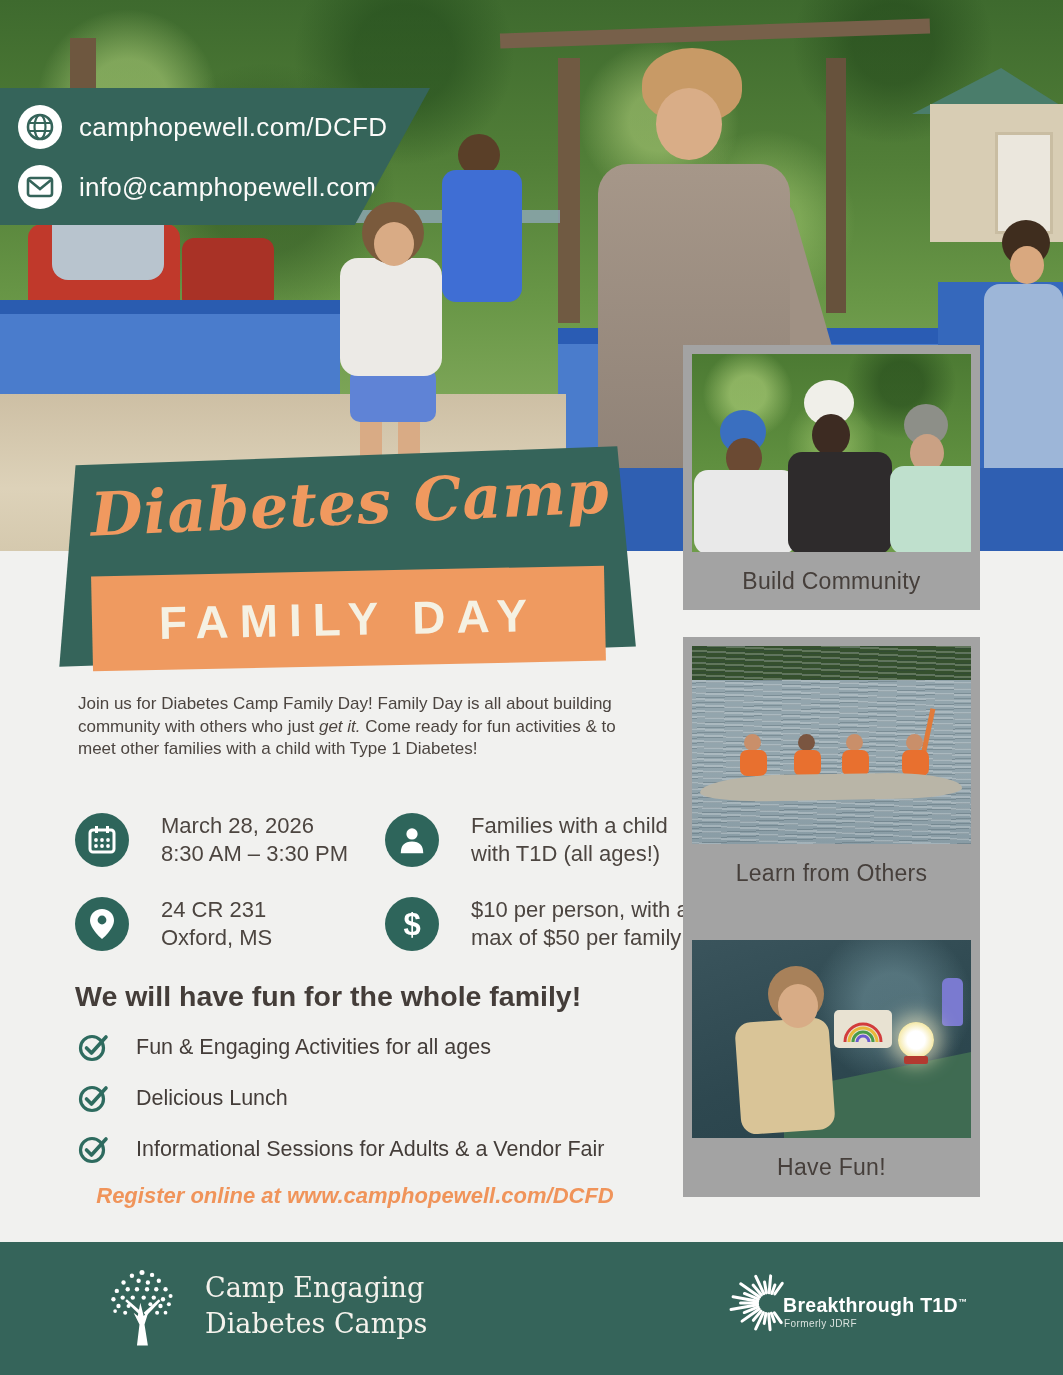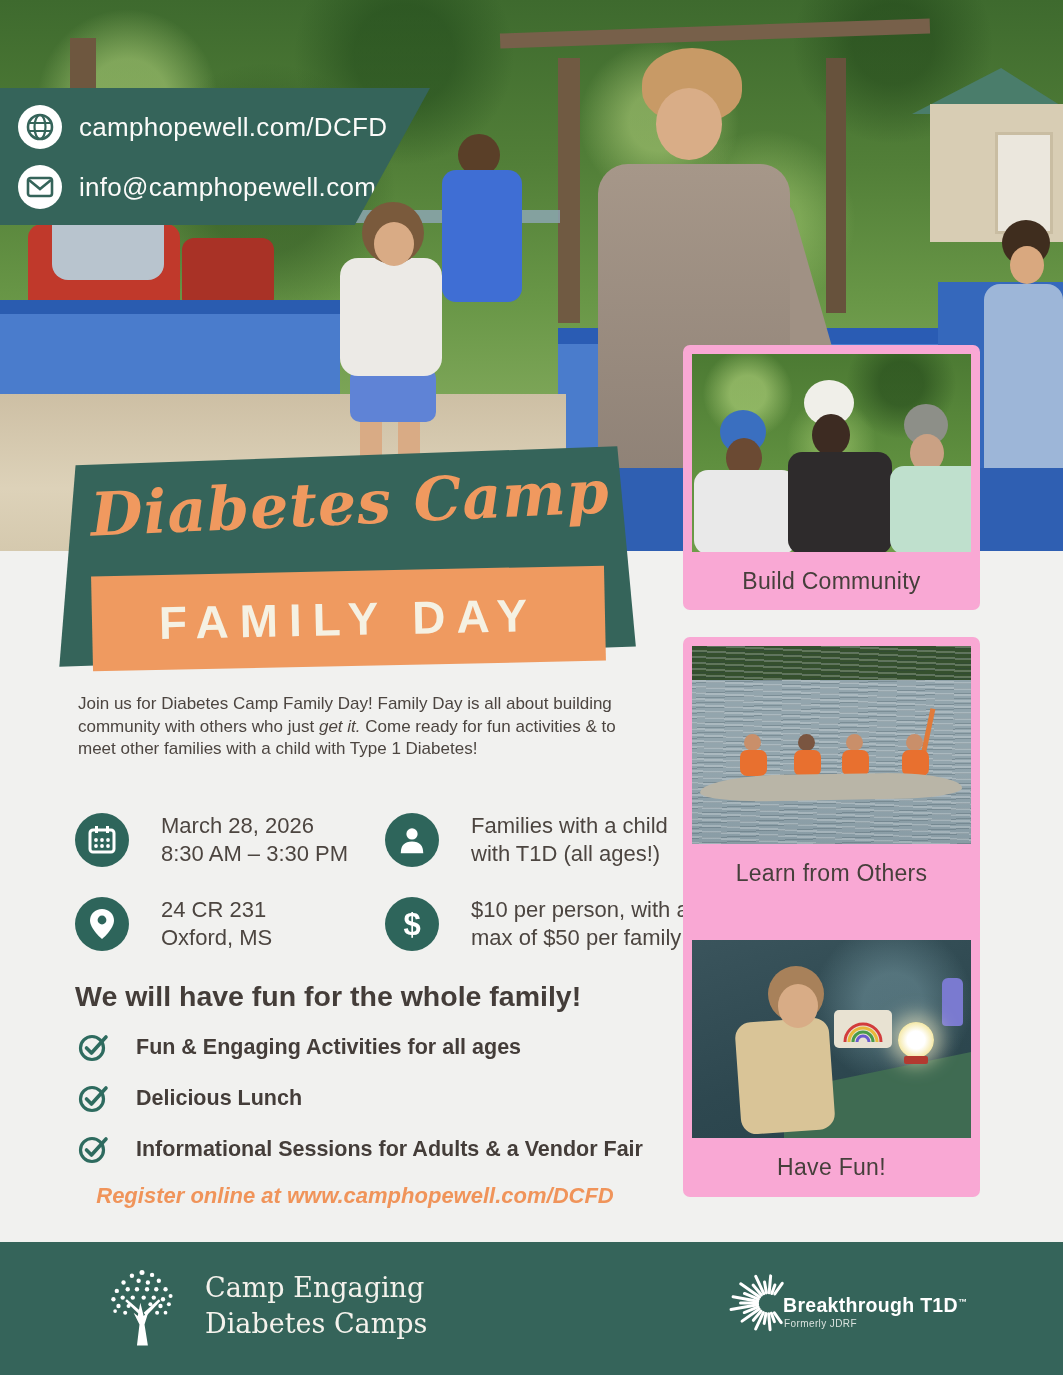--- a/index.html
+++ b/index.html
@@ -92,25 +92,25 @@
   .intro em{font-style:italic;}
   
   .detail{position:absolute;display:flex;align-items:center;gap:32px;}
   .d-icon{width:54px;height:54px;border-radius:50%;background:#2E655B;display:flex;
     align-items:center;justify-content:center;flex:0 0 54px;}
   .d-text{font-size:22px;line-height:1.28;}
   .dollar-glyph{color:#fff;font-size:31px;font-weight:800;line-height:1;}
   
   .fun-heading{position:absolute;left:75px;top:980px;font-size:28.5px;font-weight:800;color:#443D39;}
   .check-row{position:absolute;left:78px;display:flex;align-items:center;gap:26px;}
-  .check-row .label{font-size:21.5px;font-weight:700;color:#443D39;}
+  .check-row .label{font-size:21.5px;font-weight:400;color:#443D39;}
   .register{position:absolute;left:75px;top:1183px;width:560px;text-align:center;
     font-size:22px;font-weight:700;font-style:italic;color:#F0945A;}
   
-  .card{position:absolute;left:683px;width:297px;background:#f9a8d4;border-radius:7px;}
+  .card{position:absolute;left:683px;width:297px;background:#a3a3a3;}
   .card .imgwrap{position:relative;margin:9px 9px 0 9px;height:198px;overflow:hidden;}
   .card .imgwrap *{position:absolute;}
   .card .caption{height:58px;display:flex;align-items:center;justify-content:center;
     font-size:23px;color:#463F3B;letter-spacing:.3px;}
   .img1{background:
     radial-gradient(circle at 20% 20%, rgba(200,230,140,.5) 0 18px, transparent 45px),
     radial-gradient(circle at 75% 15%, rgba(25,60,20,.5) 0 22px, transparent 55px),
     radial-gradient(circle at 50% 45%, rgba(190,225,130,.35) 0 16px, transparent 45px),
     linear-gradient(180deg,#4c7a33,#5f8f3f 55%,#6f9c4a);}
   .helm-b{left:28px;top:56px;width:46px;height:44px;border-radius:50%;background:#3a6fc0;}

